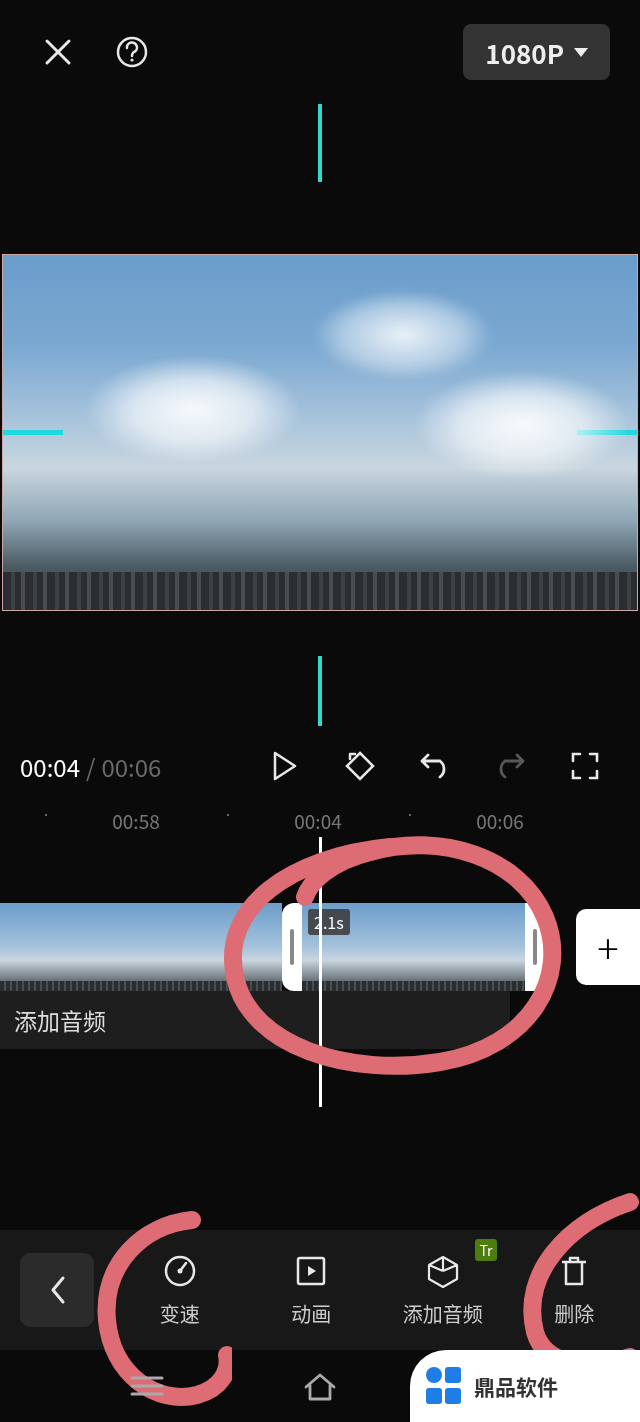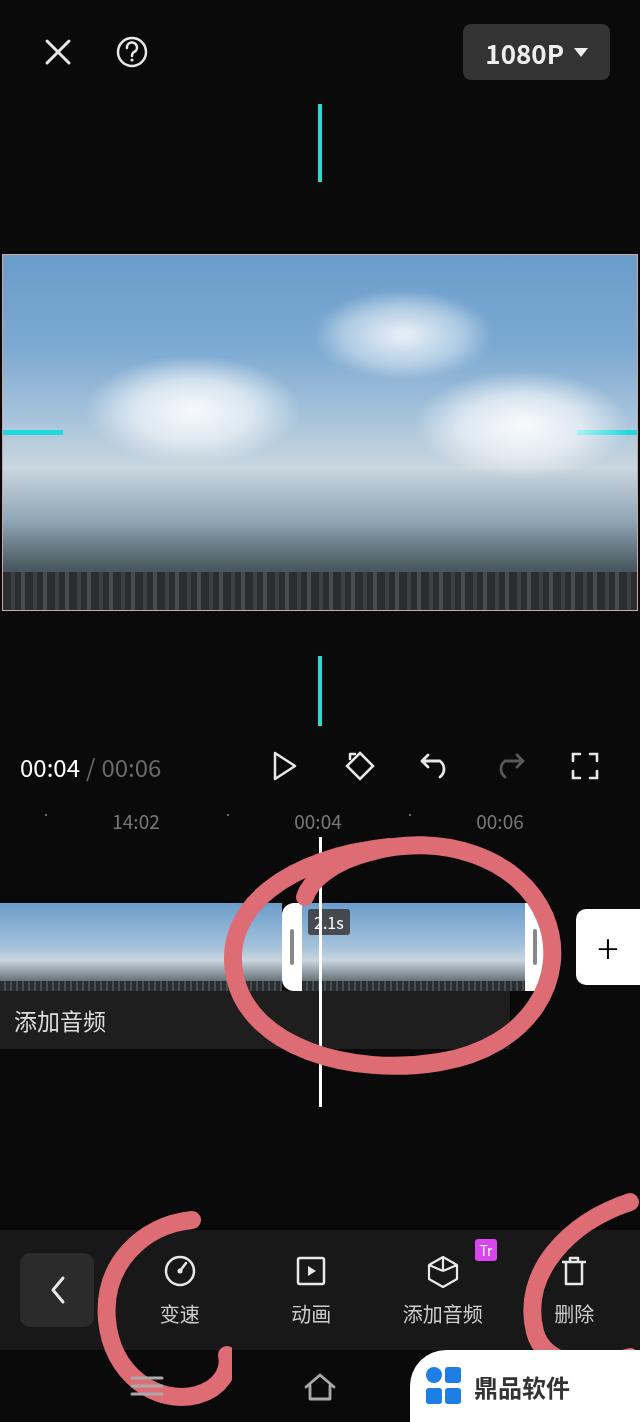--- a/index.html
+++ b/index.html
@@ -189,21 +189,21 @@
 .tool-item {
   flex: 1;
   display: flex; flex-direction: column; align-items: center; gap: 10px;
   color: #ccc; font-size: 20px;
   cursor: pointer;
   position: relative;
 }
 .tool-item .ti-icon { width: 36px; height: 36px; display: flex; align-items: center; justify-content: center; }
 .tn-badge {
   position: absolute; top: -14px; right: 12px;
-  background: #d946ef; color: #fff;
+  background: #4d7c0f; color: #fff;
   font-size: 14px; padding: 1px 4px; border-radius: 3px;
 }
 .navbar {
   position: absolute;
   left: 0; right: 0; bottom: 0;
   height: 72px;
   display: flex;
   align-items: center;
   justify-content: space-around;
   padding: 0 60px;
@@ -220,21 +220,21 @@
   padding-left: 16px; gap: 10px;
 }
 .watermark .wm-logo {
   width: 38px; height: 38px;
   display:flex; flex-wrap:wrap; gap:3px;
 }
 .watermark .wm-logo span {
   width: 16px; height: 16px; background: #1f7de6; border-radius: 3px;
 }
 .watermark .wm-logo span:first-child { border-radius: 50%; }
-.watermark .wm-text { color: #333; font-size: 24px; font-weight: 700; }
+.watermark .wm-text { color: #333; font-size: 21px; font-weight: 700; }
 svg { display: block; }
 </style>
 </head>
 <body>
 
 <div class="topbar">
   <div class="icon">
     <svg width="30" height="30" viewBox="0 0 30 30">
         <path d="M4 4 L26 26 M26 4 L4 26" stroke="#e8e8e8" stroke-width="3" stroke-linecap="round"></path>
       </svg>
@@ -296,21 +296,21 @@
   </div>
   <div class="ticon">
     <svg width="30" height="30" viewBox="0 0 30 30">
         <path d="M3 10 L3 3 L10 3 M20 3 L27 3 L27 10 M27 20 L27 27 L20 27 M10 27 L3 27 L3 20" stroke="#e8e8e8" stroke-width="2.6" fill="none" stroke-linecap="round"></path>
       </svg>
   </div>
 </div>
 
 <div class="ruler">
   <span class="dot" style="left:46px">•</span>
-  <span style="left:136px">14:02</span>
+  <span style="left:136px">00:58</span>
   <span class="dot" style="left:228px">•</span>
   <span style="left:318px">00:04</span>
   <span class="dot" style="left:410px">•</span>
   <span style="left:500px">00:06</span>
 </div>
 
 <div class="timeline-wrap">
   <div class="track-video">
     <div class="clip1"></div>
     <div class="clip2-wrap">

